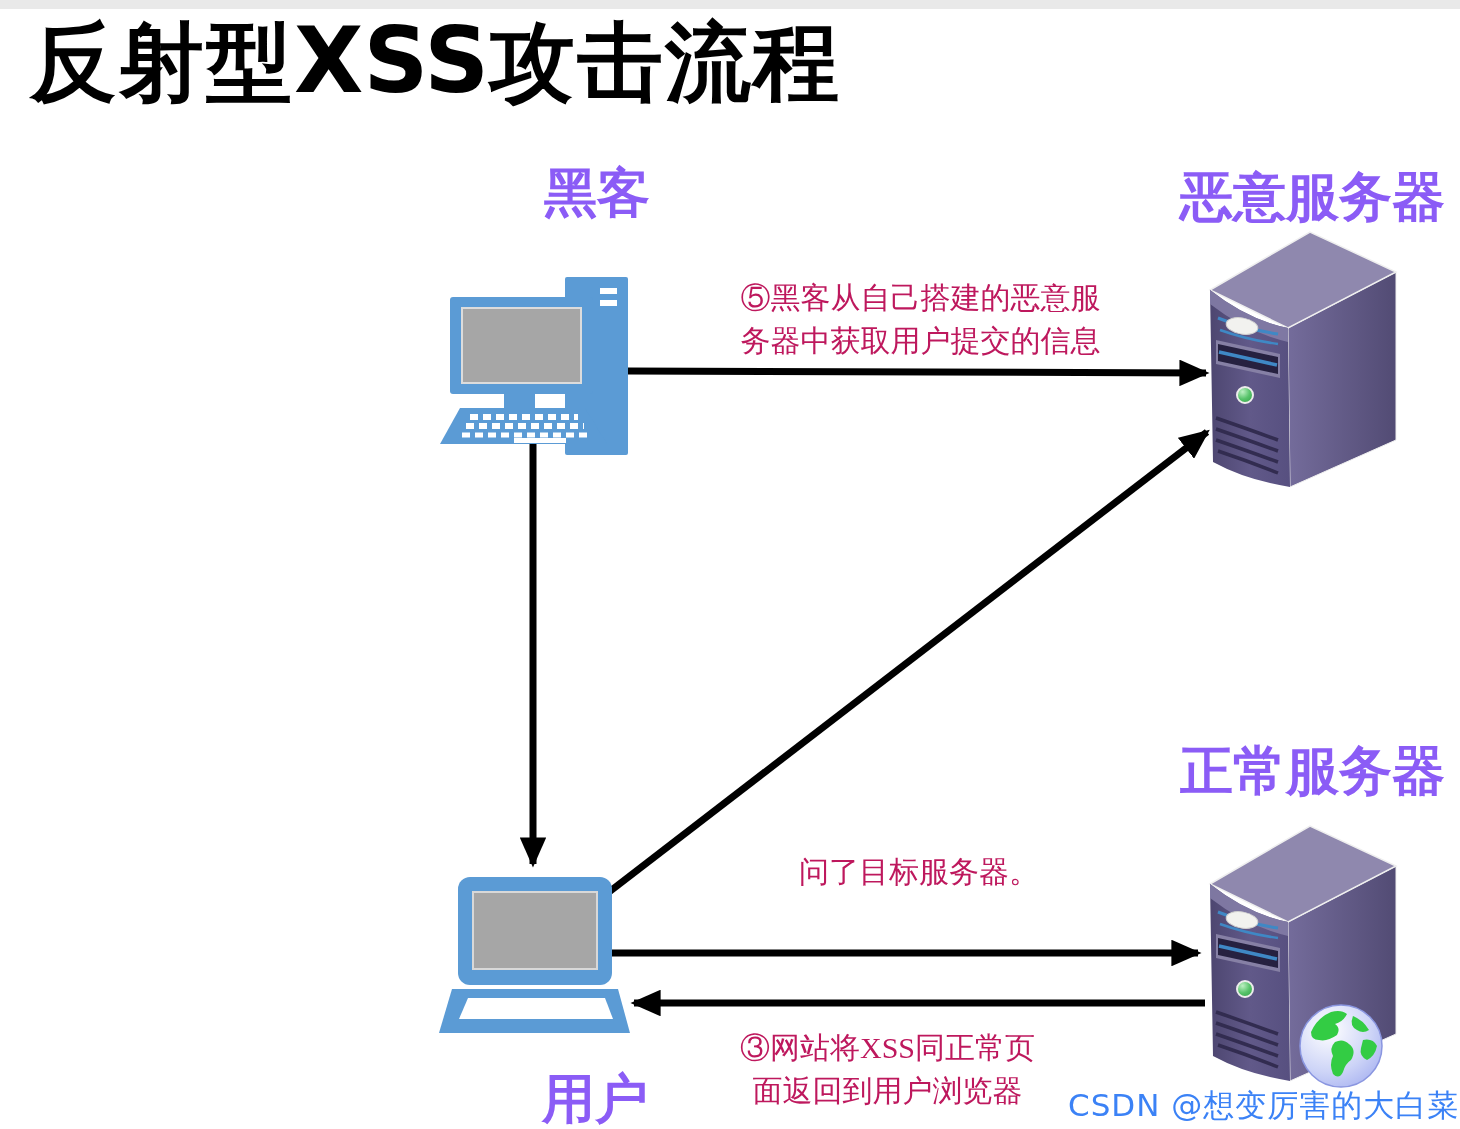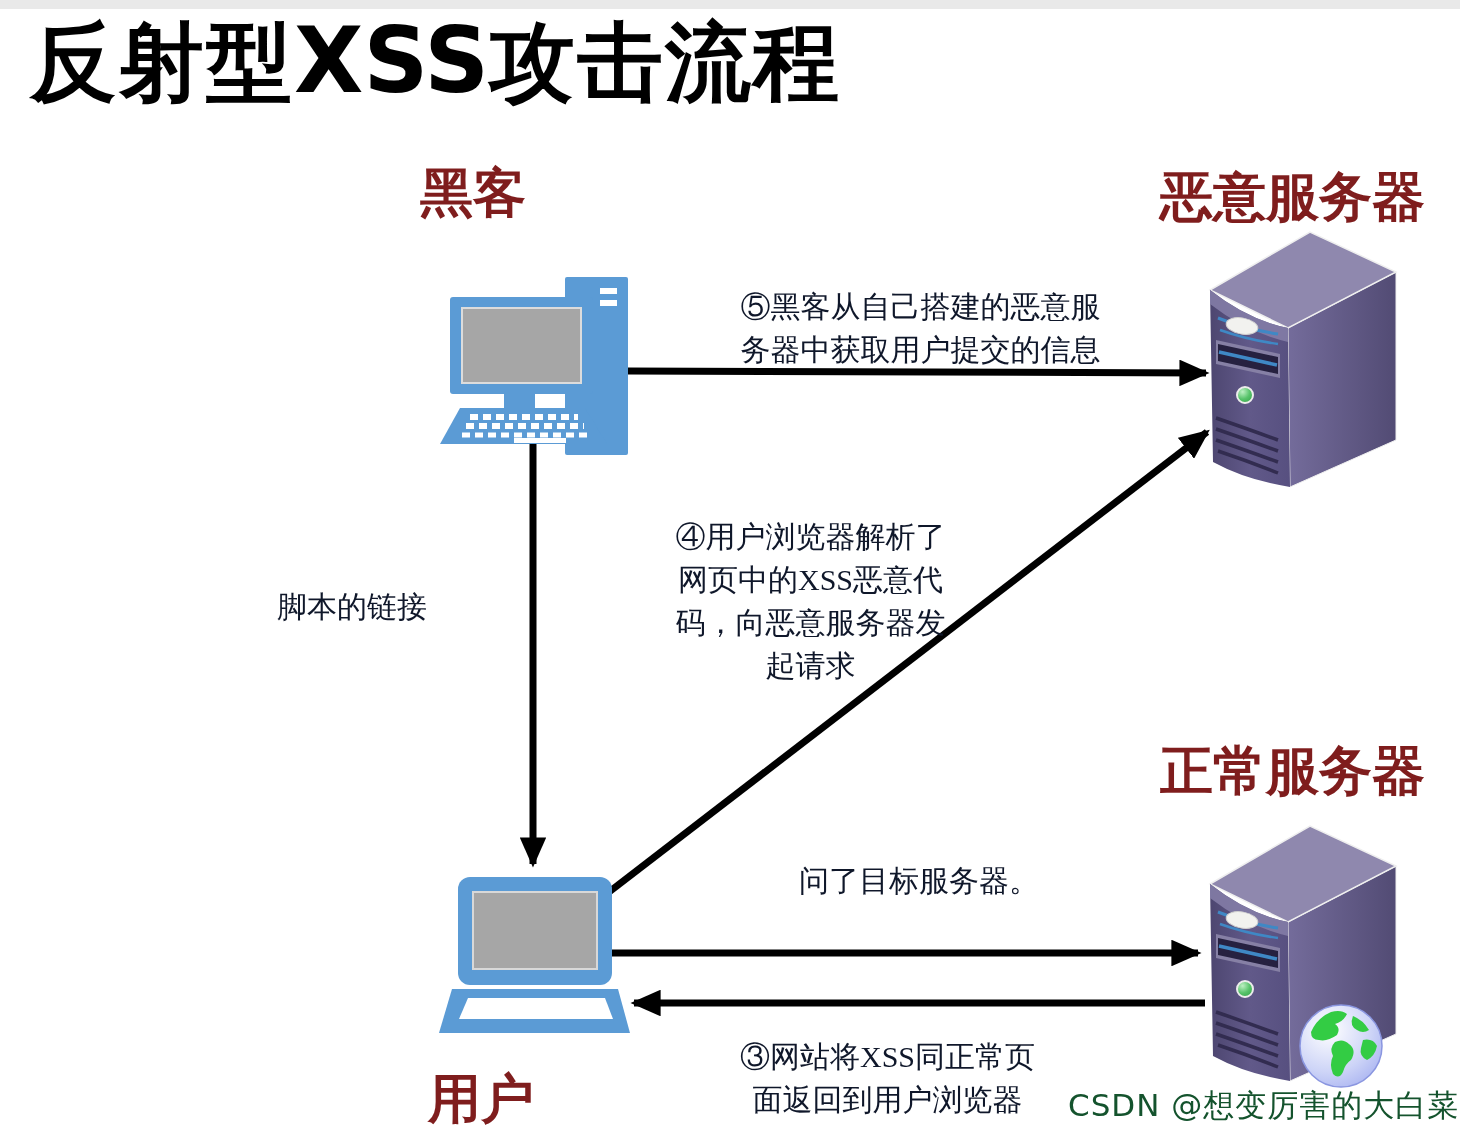--- a/index.html
+++ b/index.html
@@ -8,33 +8,32 @@
     overflow:hidden;font-family:"Liberation Serif","DejaVu Serif",serif;color:#000;
   }
   .top-strip{position:absolute;left:0;top:0;width:1460px;height:9px;background:#e9e9e9;}
   .diagram-title{
     position:absolute;left:30px;top:6px;white-space:nowrap;
     font-family:"DejaVu Sans","Liberation Sans",sans-serif;
     font-weight:900;font-size:86px;line-height:110px;letter-spacing:2px;color:#000;
   }
   .diagram-title .xss{font-size:90px;letter-spacing:0;}
   .node-label{
-    position:absolute;text-align:left;font-weight:700;font-size:53px;
-    font-family:"Liberation Serif","DejaVu Serif",serif;color:#7f1d1d;white-space:nowrap;
+    position:absolute;text-align:right;font-weight:700;font-size:53px;
+    font-family:"Liberation Serif","DejaVu Serif",serif;color:#8b5cf6;white-space:nowrap;
   }
   .step{
-    position:absolute;text-align:center;font-size:30px;line-height:43px;color:#0f172a;
+    position:absolute;text-align:center;font-size:30px;line-height:43px;color:#be185d;
     font-family:"Liberation Serif","DejaVu Serif",serif;
-    margin-top:9px;
   }
   .step span{display:block;white-space:nowrap;}
   .watermark{
     position:absolute;left:1068px;top:1085px;width:392px;font-size:31px;
     font-family:"DejaVu Sans","Liberation Sans",sans-serif;
-    color:#14532d;white-space:nowrap;letter-spacing:1px;
+    color:#3b82f6;white-space:nowrap;letter-spacing:1px;
   }
   svg.layer{position:absolute;left:0;top:0;}
   .icon{position:absolute;}
 </style>
 </head>
 <body>
 
 <div id="canvas">
 
   <div class="top-strip"></div>
@@ -130,38 +129,31 @@
     <polygon points="14,116 180,116 192,160 1,160" fill="#5B9BD5"></polygon>
     <polygon points="30,125 167,125 175,146 21,146" fill="#ffffff"></polygon>
   </svg>
 
   <div class="node-label" style="left:420px;top:158px;width:230px">黑客</div>
   <div class="node-label" style="left:1160px;top:162px;width:285px">恶意服务器</div>
   <div class="node-label" style="left:1160px;top:736px;width:285px">正常服务器</div>
   <div class="node-label" style="left:428px;top:1064px;width:220px">用户</div>
 
   <div class="step" style="left:182px;top:576px;width:340px">
-    <span>脚本的链接</span>
   </div>
 
   <div class="step" style="left:713px;top:850px;width:412px">
     <span>问了目标服务器。</span>
   </div>
 
   <div class="step" style="left:725px;top:1026px;width:325px">
     <span>③网站将XSS同正常页</span>
     <span>面返回到用户浏览器</span>
   </div>
 
-  <div class="step" style="left:633px;top:506px;width:355px">
-    <span>④用户浏览器解析了</span>
-    <span>网页中的XSS恶意代</span>
-    <span>码，向恶意服务器发</span>
-    <span>起请求</span>
-  </div>
 
   <div class="step" style="left:718px;top:276px;width:405px">
     <span>⑤黑客从自己搭建的恶意服</span>
     <span>务器中获取用户提交的信息</span>
   </div>
 
   <div class="watermark">CSDN @想变厉害的大白菜</div>
 
 </div>
 

